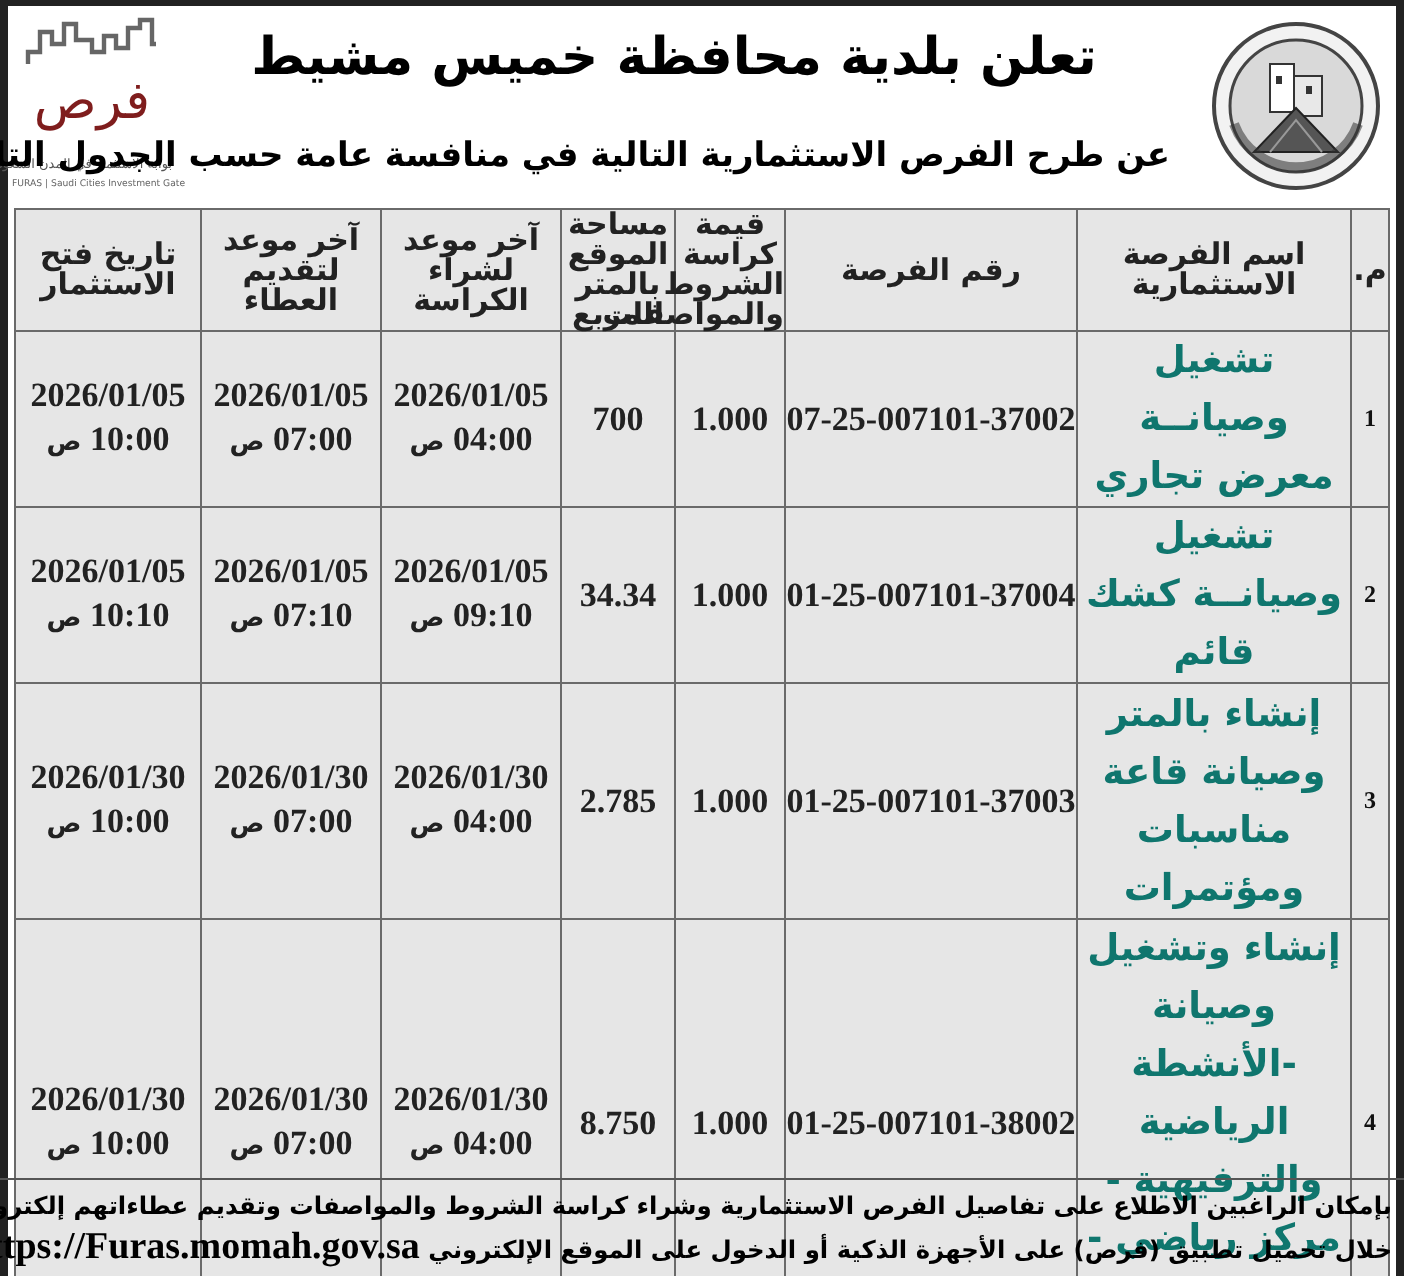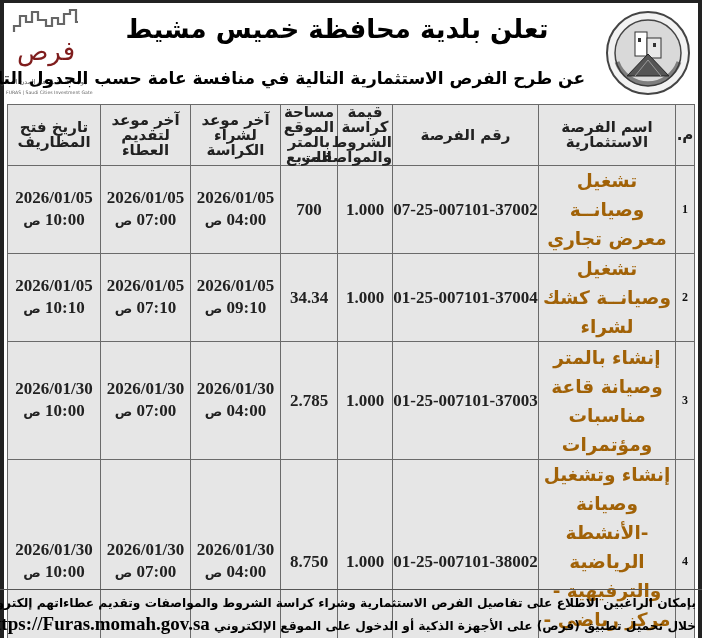--- a/index.html
+++ b/index.html
@@ -59,21 +59,21 @@
     text-align: center; vertical-align: middle; padding: 0;
   }
   table.tender th {
     font-family: "DejaVu Sans", sans-serif; font-weight: bold; font-size: 15px;
     line-height: 15px; color: #222; height: 54px;
   }
   td.idx { font-family: "Liberation Serif", serif; font-weight: bold; font-size: 12px; }
   td.name {
     font-family: "DejaVu Sans", sans-serif; font-weight: bold; font-size: 18.5px;
     line-height: 29px; text-align: justify; text-align-last: center;
-    padding: 0 6px; color: #a16207;
+    padding: 0 6px; color: #0f766e;
   }
   td.num, td.date {
     font-family: "Liberation Serif", serif; font-weight: bold; font-size: 17px;
     line-height: 22px; color: #222;
   }
   td.date .t { display: block; }
   td.date .ampm { font-family: "DejaVu Sans", sans-serif; font-size: 13px; font-weight: bold; }
   
   .footer-line {
     position: absolute; left: 0; width: 702px; border-top: 1.5px solid #555;
@@ -131,21 +131,21 @@
   </colgroup>
   <thead>
     <tr>
       <th>م.</th>
       <th>اسم الفرصة الاستثمارية</th>
       <th>رقم الفرصة</th>
       <th>قيمة كراسة الشروط والمواصفات</th>
       <th>مساحة الموقع بالمتر المربع</th>
       <th>آخر موعد لشراء الكراسة</th>
       <th>آخر موعد لتقديم العطاء</th>
-      <th>تاريخ فتح المظاريف</th>
+      <th>تاريخ فتح الاستثمار</th>
     </tr>
   </thead>
   <tbody>
 
     <tr style="height:61px">
       <td class="idx">1</td>
       <td class="name">تشغيل وصيانــة معرض تجاري</td>
       <td class="num">07-25-007101-37002</td>
       <td class="num">1.000</td>
       <td class="num">700</td>
@@ -161,21 +161,21 @@
       </td>
       <td class="date">
         <span class="t">2026/01/05</span>
         <span>10:00</span>
         <span class="ampm">ص</span>
       </td>
     </tr>
 
     <tr style="height:63px">
       <td class="idx">2</td>
-      <td class="name">تشغيل وصيانــة كشك لشراء</td>
+      <td class="name">تشغيل وصيانــة كشك قائم</td>
       <td class="num">01-25-007101-37004</td>
       <td class="num">1.000</td>
       <td class="num">34.34</td>
       <td class="date">
         <span class="t">2026/01/05</span>
         <span>09:10</span>
         <span class="ampm">ص</span>
       </td>
       <td class="date">
         <span class="t">2026/01/05</span>

